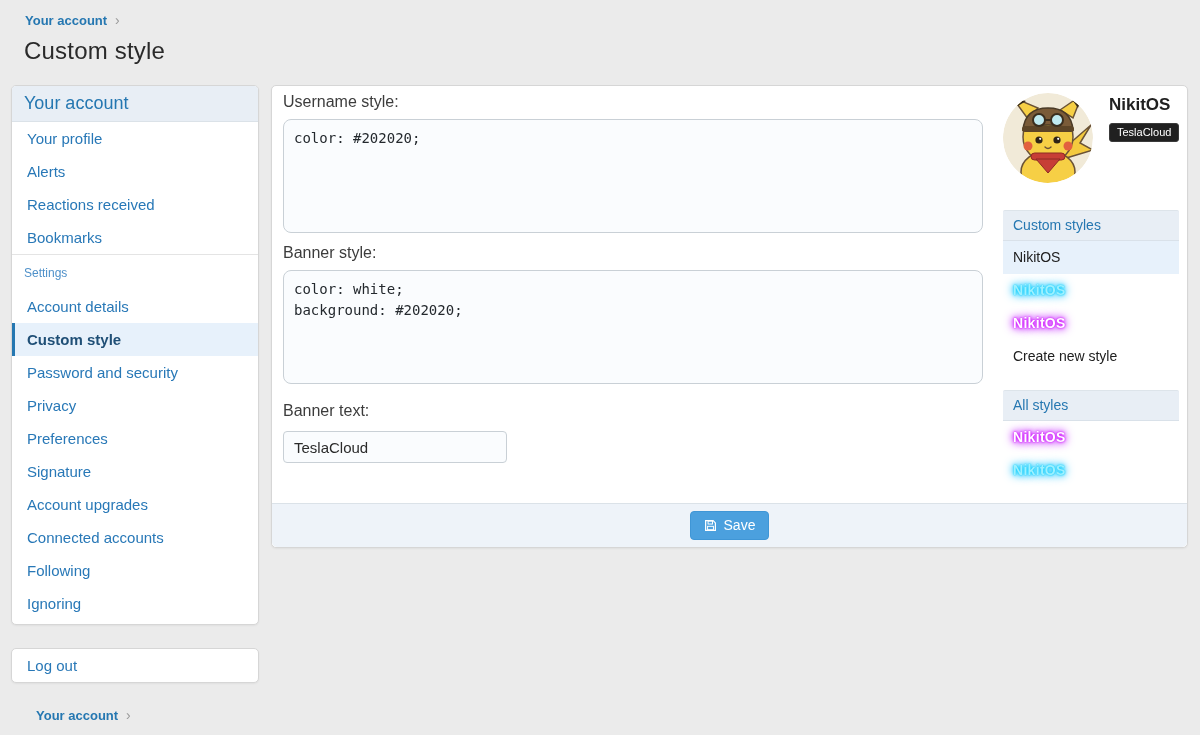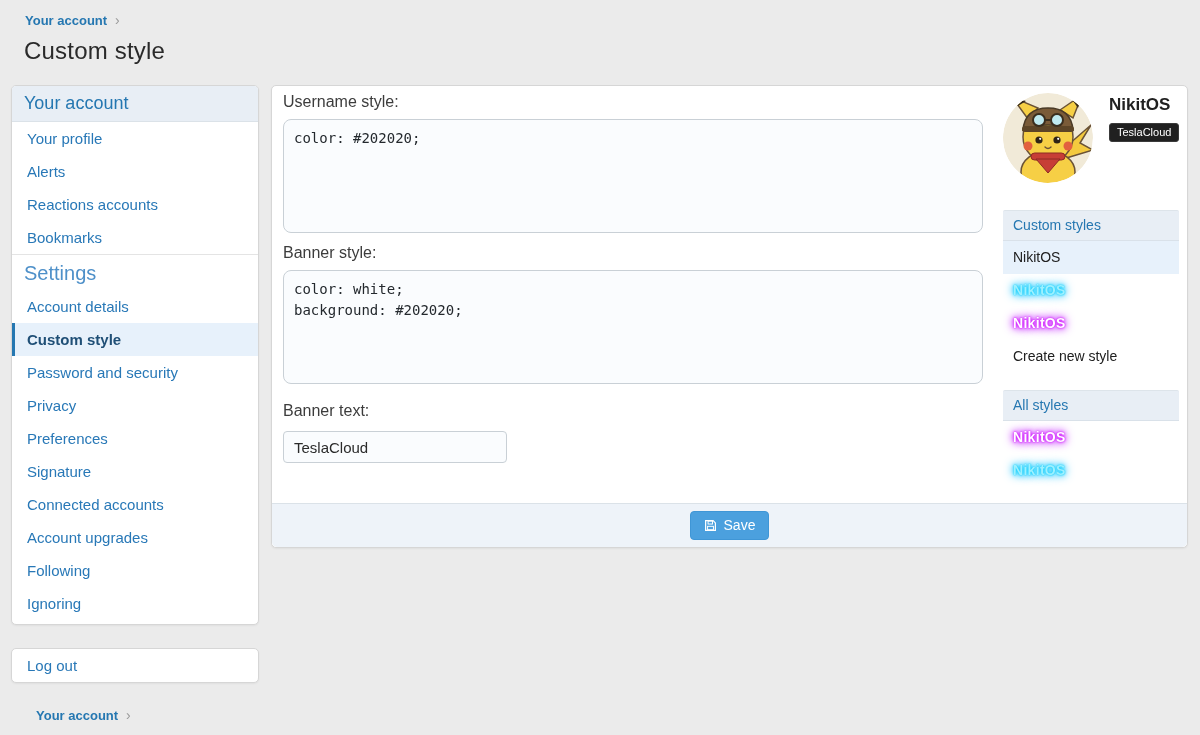--- a/index.html
+++ b/index.html
@@ -42,21 +42,21 @@
   .side{width:248px;flex-shrink:0;}
   .side-header{
     background:var(--header-strip-bg);color:var(--accent);
     font-size:18px;padding:7px 12px;border-bottom:1px solid #dbe2e8;
   }
   .side-item{
     display:block;color:var(--link);font-size:15px;
     padding:7px 12px;line-height:19px;border-left:3px solid transparent;
   }
   .side-subheader{
-    color:#4e90c9;font-size:20px;padding:8px 12px 7px;
+    color:#4e90c9;font-size:12px;padding:8px 12px 7px;
     border-top:1px solid #e4e4e4;line-height:20px;
   }
   .side-item.active{
     background:var(--selected-row-bg);border-left:3px solid var(--accent);
     font-weight:bold;color:#1f4f76;
   }
   .nav-pad{height:4px;}
   .logout-panel{margin-top:23px;}
   .breadcrumb-bottom{padding:24px 0 0 25px;}
 
@@ -138,31 +138,31 @@
 
   <h1 class="page-title">Custom style</h1>
 
   <div class="layout">
 
     <aside class="side">
       <div class="panel">
         <div class="side-header">Your account</div>
         <a class="side-item">Your profile</a>
         <a class="side-item">Alerts</a>
-        <a class="side-item">Reactions accounts</a>
+        <a class="side-item">Reactions received</a>
         <a class="side-item">Bookmarks</a>
         <div class="side-subheader">Settings</div>
         <a class="side-item">Account details</a>
         <a class="side-item active">Custom style</a>
         <a class="side-item">Password and security</a>
         <a class="side-item">Privacy</a>
         <a class="side-item">Preferences</a>
         <a class="side-item">Signature</a>
+        <a class="side-item">Account upgrades</a>
         <a class="side-item">Connected accounts</a>
-        <a class="side-item">Account upgrades</a>
         <a class="side-item">Following</a>
         <a class="side-item">Ignoring</a>
         <div class="nav-pad"></div>
       </div>
 
       <div class="panel logout-panel">
         <a class="side-item">Log out</a>
       </div>
 
       <nav class="breadcrumb breadcrumb-bottom">

